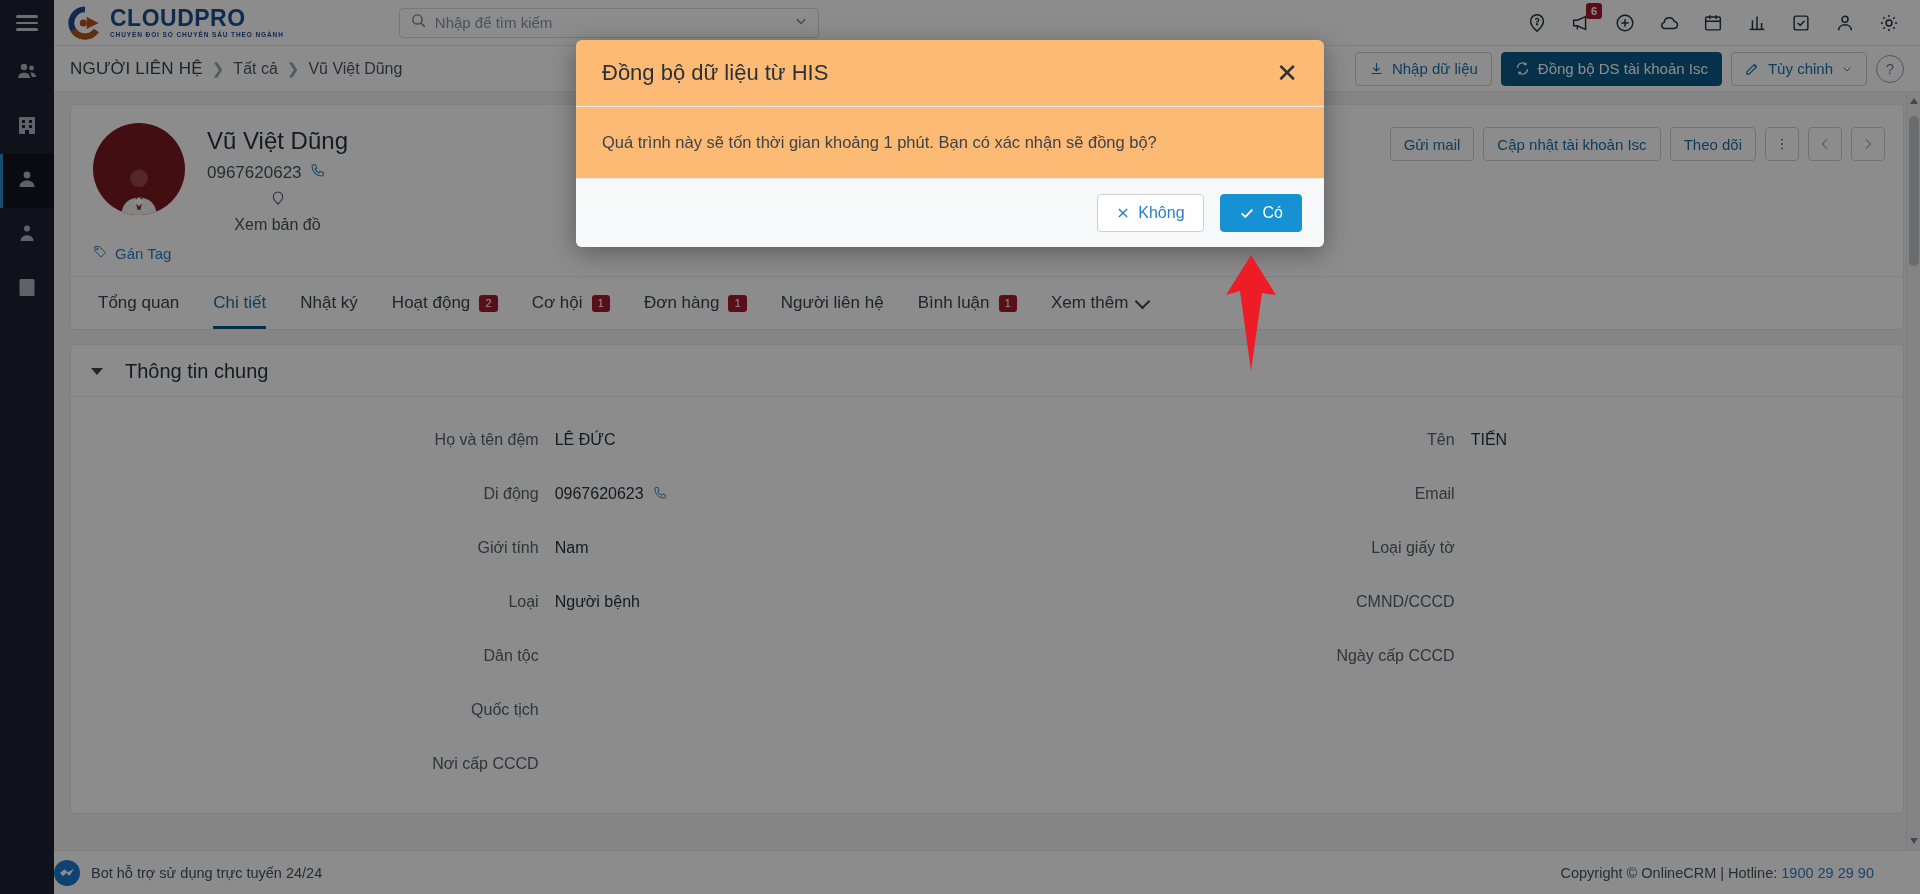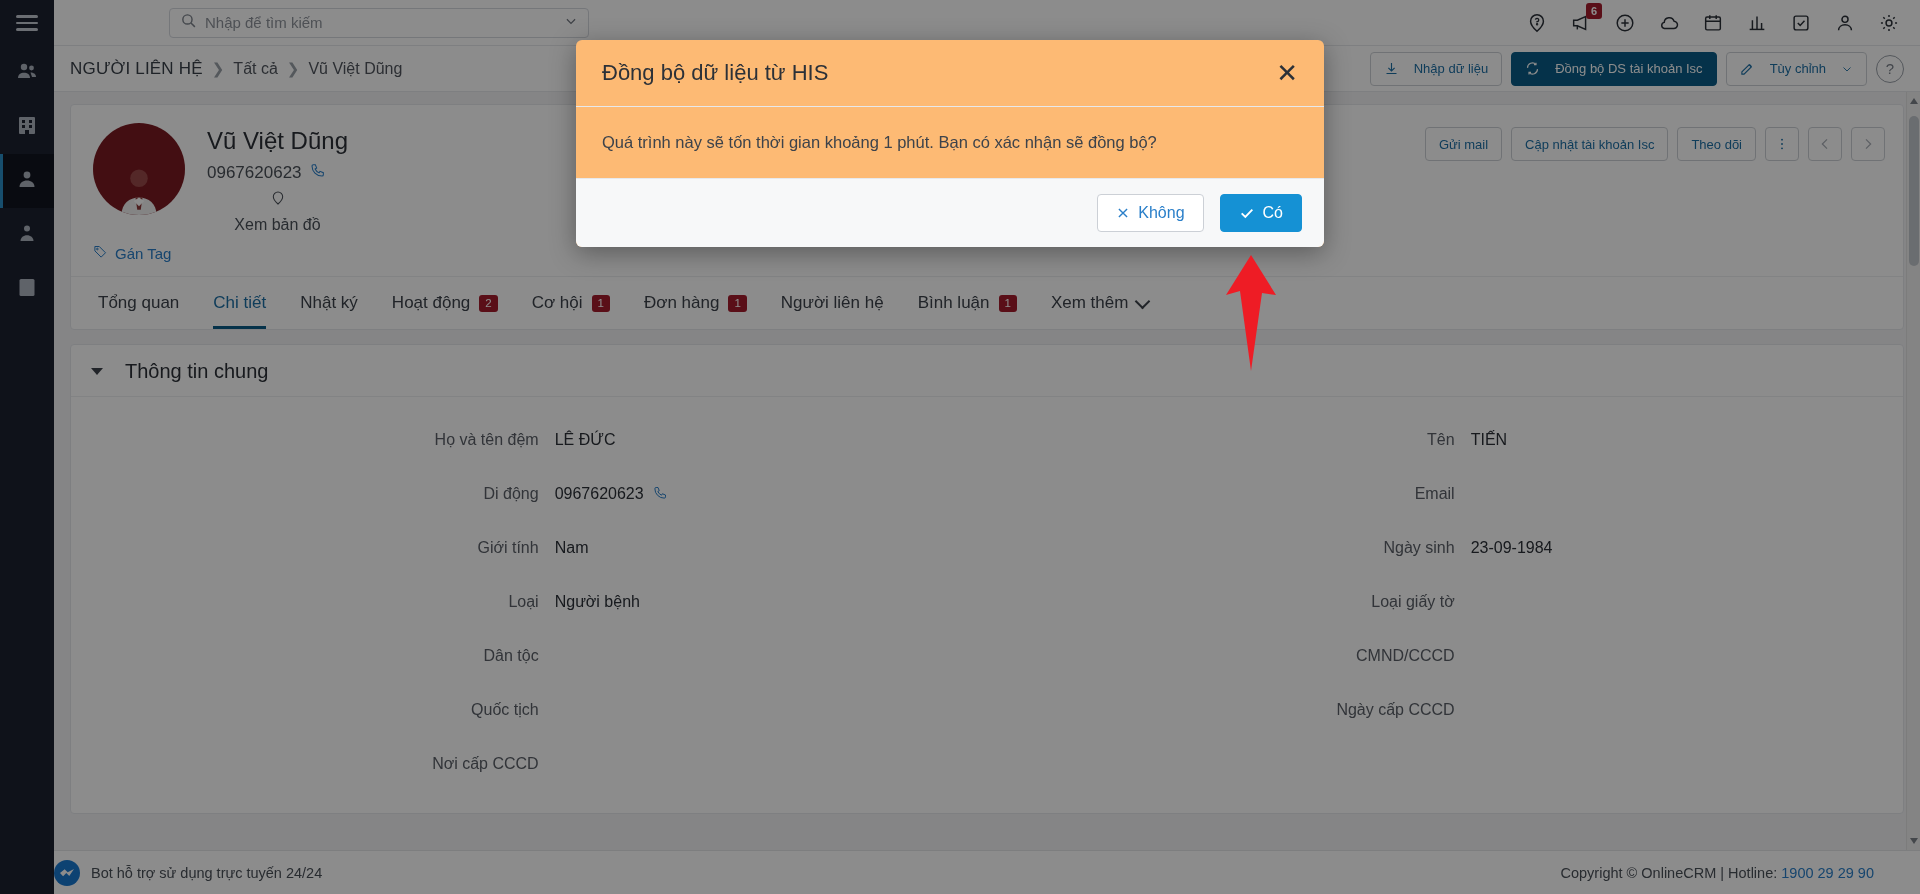--- a/index.html
+++ b/index.html
@@ -75,22 +75,22 @@
     position: absolute; left: 54px; top: 46px; right: 0; height: 46px;
     background: #fff; display: flex; align-items: center; padding: 0 16px;
     border-bottom: 1px solid #e6e8ec;
   }
   .crumb-title { font-size: 17px; color: #394049; letter-spacing: .2px; }
   .crumb-sep { color: #9aa0a8; margin: 0 9px; font-size: 15px; }
   .crumb-link { font-size: 16px; color: #50555d; }
   .crumb-cur { font-size: 16px; color: #50555d; }
   .crumb-actions { margin-left: auto; display: flex; align-items: center; gap: 9px; }
   .btn {
-    height: 34px; border-radius: 4px; display: inline-flex; align-items: center; gap: 15px;
-    padding: 0 13px; font-size: 13px; cursor: pointer; white-space: nowrap;
+    height: 34px; border-radius: 4px; display: inline-flex; align-items: center; gap: 8px;
+    padding: 0 13px; font-size: 15px; cursor: pointer; white-space: nowrap;
     border: 1px solid #ccd0d6; background: #fff; color: #1d6fa5; text-align: center;
   }
   .btn.primary { background: #0a5c87; border-color: #0a5c87; color: #fff; }
   .btn.ghost { border-color: #ccd0d6; color: #1d6fa5; }
   .btn svg { width: 15px; height: 15px; stroke: currentColor; fill: none; stroke-width: 1.8; }
   .help-circle {
     width: 28px; height: 28px; border-radius: 50%; border: 1.5px solid #9aa0a8; color: #7a808a;
     display: flex; align-items: center; justify-content: center; font-size: 15px;
   }
 
@@ -261,20 +261,34 @@
         <svg viewBox="0 0 24 24">
             <rect x="4.5" y="4" width="15" height="17" rx="1.5"></rect>
             <circle cx="12" cy="10" r="2.4"></circle>
             <path d="M8 17.5c0-2 1.8-3.2 4-3.2s4 1.2 4 3.2z"></path>
           </svg>
       </span>
     </div>
   </div>
 
   <div class="topbar">
+    <div class="logo">
+      <div class="logo-mark">
+        <svg viewBox="0 0 40 40" width="34" height="34">
+          <path d="M20 4a16 16 0 1 0 13.2 25" fill="none" stroke="#1d4e8f" stroke-width="7"></path>
+          <path d="M33.2 29A16 16 0 0 1 20 36 16 16 0 0 1 6.2 28" fill="none" stroke="#b8521a" stroke-width="7"></path>
+          <path d="M22 13l14 7-14 7z" fill="#b8521a"></path>
+          <circle cx="18" cy="20" r="4.2" fill="#b8521a"></circle>
+        </svg>
+      </div>
+      <div class="logo-text">
+        <div class="logo-main">CLOUDPRO</div>
+        <div class="logo-sub">CHUYỂN ĐỔI SỐ CHUYÊN SÂU THEO NGÀNH</div>
+      </div>
+    </div>
 
     <div class="searchwrap">
       <span>
         <svg width="17" height="17" viewBox="0 0 24 24" fill="none" stroke="#7c828b" stroke-width="2">
             <circle cx="10.5" cy="10.5" r="6.5"></circle>
             <path d="M15.5 15.5 21 21"></path>
           </svg>
       </span>
       <input placeholder="Nhập để tìm kiếm" style="">
       <span class="chev-sm">
@@ -537,24 +551,20 @@
         <div class="col">
           <div class="frow">
             <div class="flabel">Tên</div>
             <div class="fvalue">TIẾN</div>
           </div>
           <div class="frow">
             <div class="flabel">Email</div>
             <div class="fvalue"></div>
           </div>
           <div class="frow">
-            <div class="flabel">Ngày sinh</div>
-            <div class="fvalue">23-09-1984</div>
-          </div>
-          <div class="frow">
             <div class="flabel">Loại giấy tờ</div>
             <div class="fvalue"></div>
           </div>
           <div class="frow">
             <div class="flabel">CMND/CCCD</div>
             <div class="fvalue"></div>
           </div>
           <div class="frow">
             <div class="flabel">Ngày cấp CCCD</div>
             <div class="fvalue"></div>

